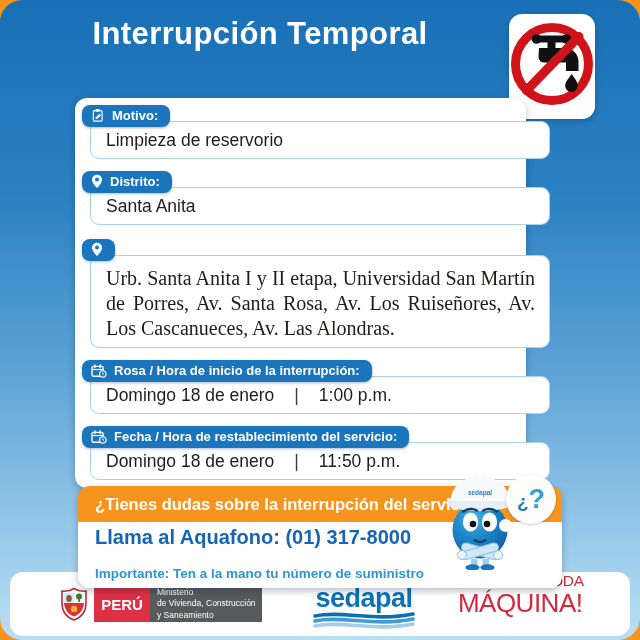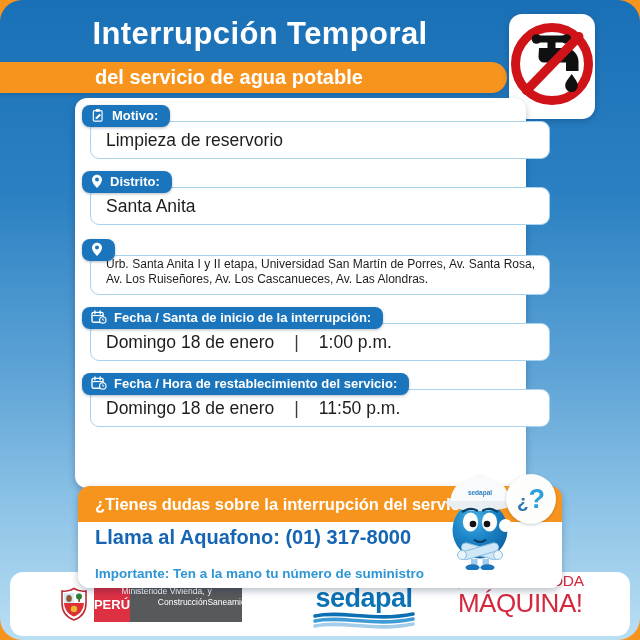--- a/index.html
+++ b/index.html
@@ -19,21 +19,21 @@
     border-radius:12px;box-shadow:0 3px 7px rgba(0,30,70,.28);padding-top:7px;box-sizing:border-box;}
   .group{margin-left:7px;}
   .g2{margin-top:11px}.g3{margin-top:14px}.g4{margin-top:13px}.g5{margin-top:10px}.g6{margin-top:8px}
   .pill{position:relative;z-index:2;display:inline-flex;align-items:center;gap:7px;background:#1B75BC;
     border-radius:8px;padding:3px 12px 4px 9px;color:#fff;font-size:13px;font-weight:700;
     box-shadow:0 1px 3px rgba(0,30,70,.3);white-space:nowrap;}
   .pill svg{flex:0 0 auto;}
   .box{position:relative;z-index:1;margin:-6px 0 12px 8px;width:460px;box-sizing:border-box;
     border:1.6px solid #A9D2EE;border-radius:9px;background:#fff;
     padding:8px 12px 7px 15px;font-size:17.5px;font-weight:500;color:#1D1D1B;}
-  .box.multi{font-size:12px;line-height:1.24;text-align:justify;padding-top:1px;padding-right:14px;}
+  .box.multi{font-size:20px;line-height:1.24;text-align:justify;padding-top:10px;padding-right:14px;font-family:Liberation Serif, serif;}
   .box.date{display:flex;align-items:flex-end;}
   .sep{margin:0 20px;font-weight:400;color:#3A3A3A;}
 
   .help{position:absolute;left:78px;top:486px;width:484px;border-radius:12px;
     box-shadow:0 3px 7px rgba(0,30,70,.28);z-index:3;}
   .help-q{height:36px;background:#F7941D;border-radius:12px 12px 0 0;color:#fff;
     font-size:16.5px;font-weight:700;line-height:36px;padding-left:17px;}
   .help-b{background:#fff;border-radius:0 0 12px 12px;padding:4px 5px 7px 17px;}
   .phone{font-size:20px;font-weight:800;color:#1565B4;}
   .note{font-size:13.5px;font-weight:700;color:#2E96D5;margin-top:17px;}
@@ -44,42 +44,39 @@
     box-shadow:0 1px 3px rgba(0,30,70,.22);}
   .bubble .q1{color:#2878B8;font-size:19px;font-weight:700;transform:translateY(3px);}
   .bubble .q2{color:#2BA0DB;font-size:27px;font-weight:700;}
   .bubble-tail{position:absolute;left:499px;top:519px;width:13px;height:13px;border-radius:50%;
     background:#FDFDFB;z-index:6;}
 
   .footer{position:absolute;left:10px;top:572px;width:620px;height:64px;background:#FFFFFF;
     border-radius:13px;}
   .gob{position:absolute;left:50px;top:14px;display:flex;height:36px;align-items:stretch;}
   .coat{width:28px;height:34px;margin-right:6px;align-self:center;}
-  .peru-box{width:36px;background:#DD3043;color:#fff;display:flex;align-items:center;
-    justify-content:center;font-size:13px;font-weight:700;}
+  .peru-box{width:56px;background:#DD3043;color:#fff;display:flex;align-items:center;
+    justify-content:center;font-size:15px;font-weight:700;}
   .min-box{width:112px;background:#58595B;color:#fff;font-size:8.5px;line-height:1.32;
-    display:flex;justify-content:center;padding-left:7px;box-sizing:border-box;}
+    display:flex;flex-direction:column;justify-content:center;padding-left:7px;box-sizing:border-box;}
   .sedapal{position:absolute;left:298px;top:11px;width:112px;text-align:center;}
   .sedapal-word{font-size:27px;font-weight:800;color:#0B72B5;letter-spacing:-.5px;}
   .waves{width:104px;height:18px;margin-top:-3px;}
   .slogan{position:absolute;right:46px;top:0;text-align:center;color:#D5283F;font-weight:400;}
   .slogan-1{font-size:15.5px;letter-spacing:-.2px;}
   .slogan-2{font-size:26px;margin-top:-2px;letter-spacing:-.5px;}
 </style>
 </head>
 <body>
 
 <div class="canvas">
   <div class="panel"></div>
 
   <div class="title">Interrupción Temporal</div>
 
-  <div class="banner">
-    <div class="banner-text">del servicio de agua potable</div>
-  </div>
 
   <div class="tile">
     <svg width="86" height="105" viewBox="0 0 86 105">
       <circle cx="43" cy="50" r="36.5" fill="#FFFFFF" stroke="#CF1318" stroke-width="9"></circle>
       <g fill="#101010">
         <line x1="28" y1="25" x2="57" y2="25" stroke="#101010" stroke-width="7" stroke-linecap="round"></line>
         <circle cx="27.5" cy="25" r="4.8"></circle>
           <circle cx="57.5" cy="25" r="4.8"></circle>
         <rect x="38.5" y="25" width="8" height="10"></rect>
         <path d="M30 34 h26 c7.5 0 13.5 6 13.5 13.5 V57 H57 v-8.5 H35 a5.5 5.5 0 0 1 -5.5 -5.5 z"></path>
@@ -134,21 +131,21 @@
     <div class="group g5">
       <div class="pill">
         <svg width="16" height="14" viewBox="0 0 27 24">
           <rect x="1.5" y="4" width="19" height="17" rx="2.5" fill="none" stroke="#fff" stroke-width="2.4"></rect>
           <line x1="6.5" y1="1.5" x2="6.5" y2="6.5" stroke="#fff" stroke-width="2.4" stroke-linecap="round"></line>
           <line x1="15.5" y1="1.5" x2="15.5" y2="6.5" stroke="#fff" stroke-width="2.4" stroke-linecap="round"></line>
           <line x1="2.5" y1="9.5" x2="19.5" y2="9.5" stroke="#fff" stroke-width="2"></line>
           <circle cx="20" cy="17" r="5.5" fill="#1B75BC" stroke="#fff" stroke-width="2"></circle>
           <path d="M20 14.5 v2.8 h2.2" stroke="#fff" stroke-width="1.6" fill="none"></path>
         </svg>
-        <span>Fecha / Santa de inicio de la interrupción:</span>
+        <span>Rosa / Hora de inicio de la interrupción:</span>
       </div>
       <div class="box date">
         <span>Domingo 18 de enero</span>
         <span class="sep">|</span>
         <span>1:00 p.m.</span>
       </div>
     </div>
 
     <div class="group g6">
       <div class="pill">

